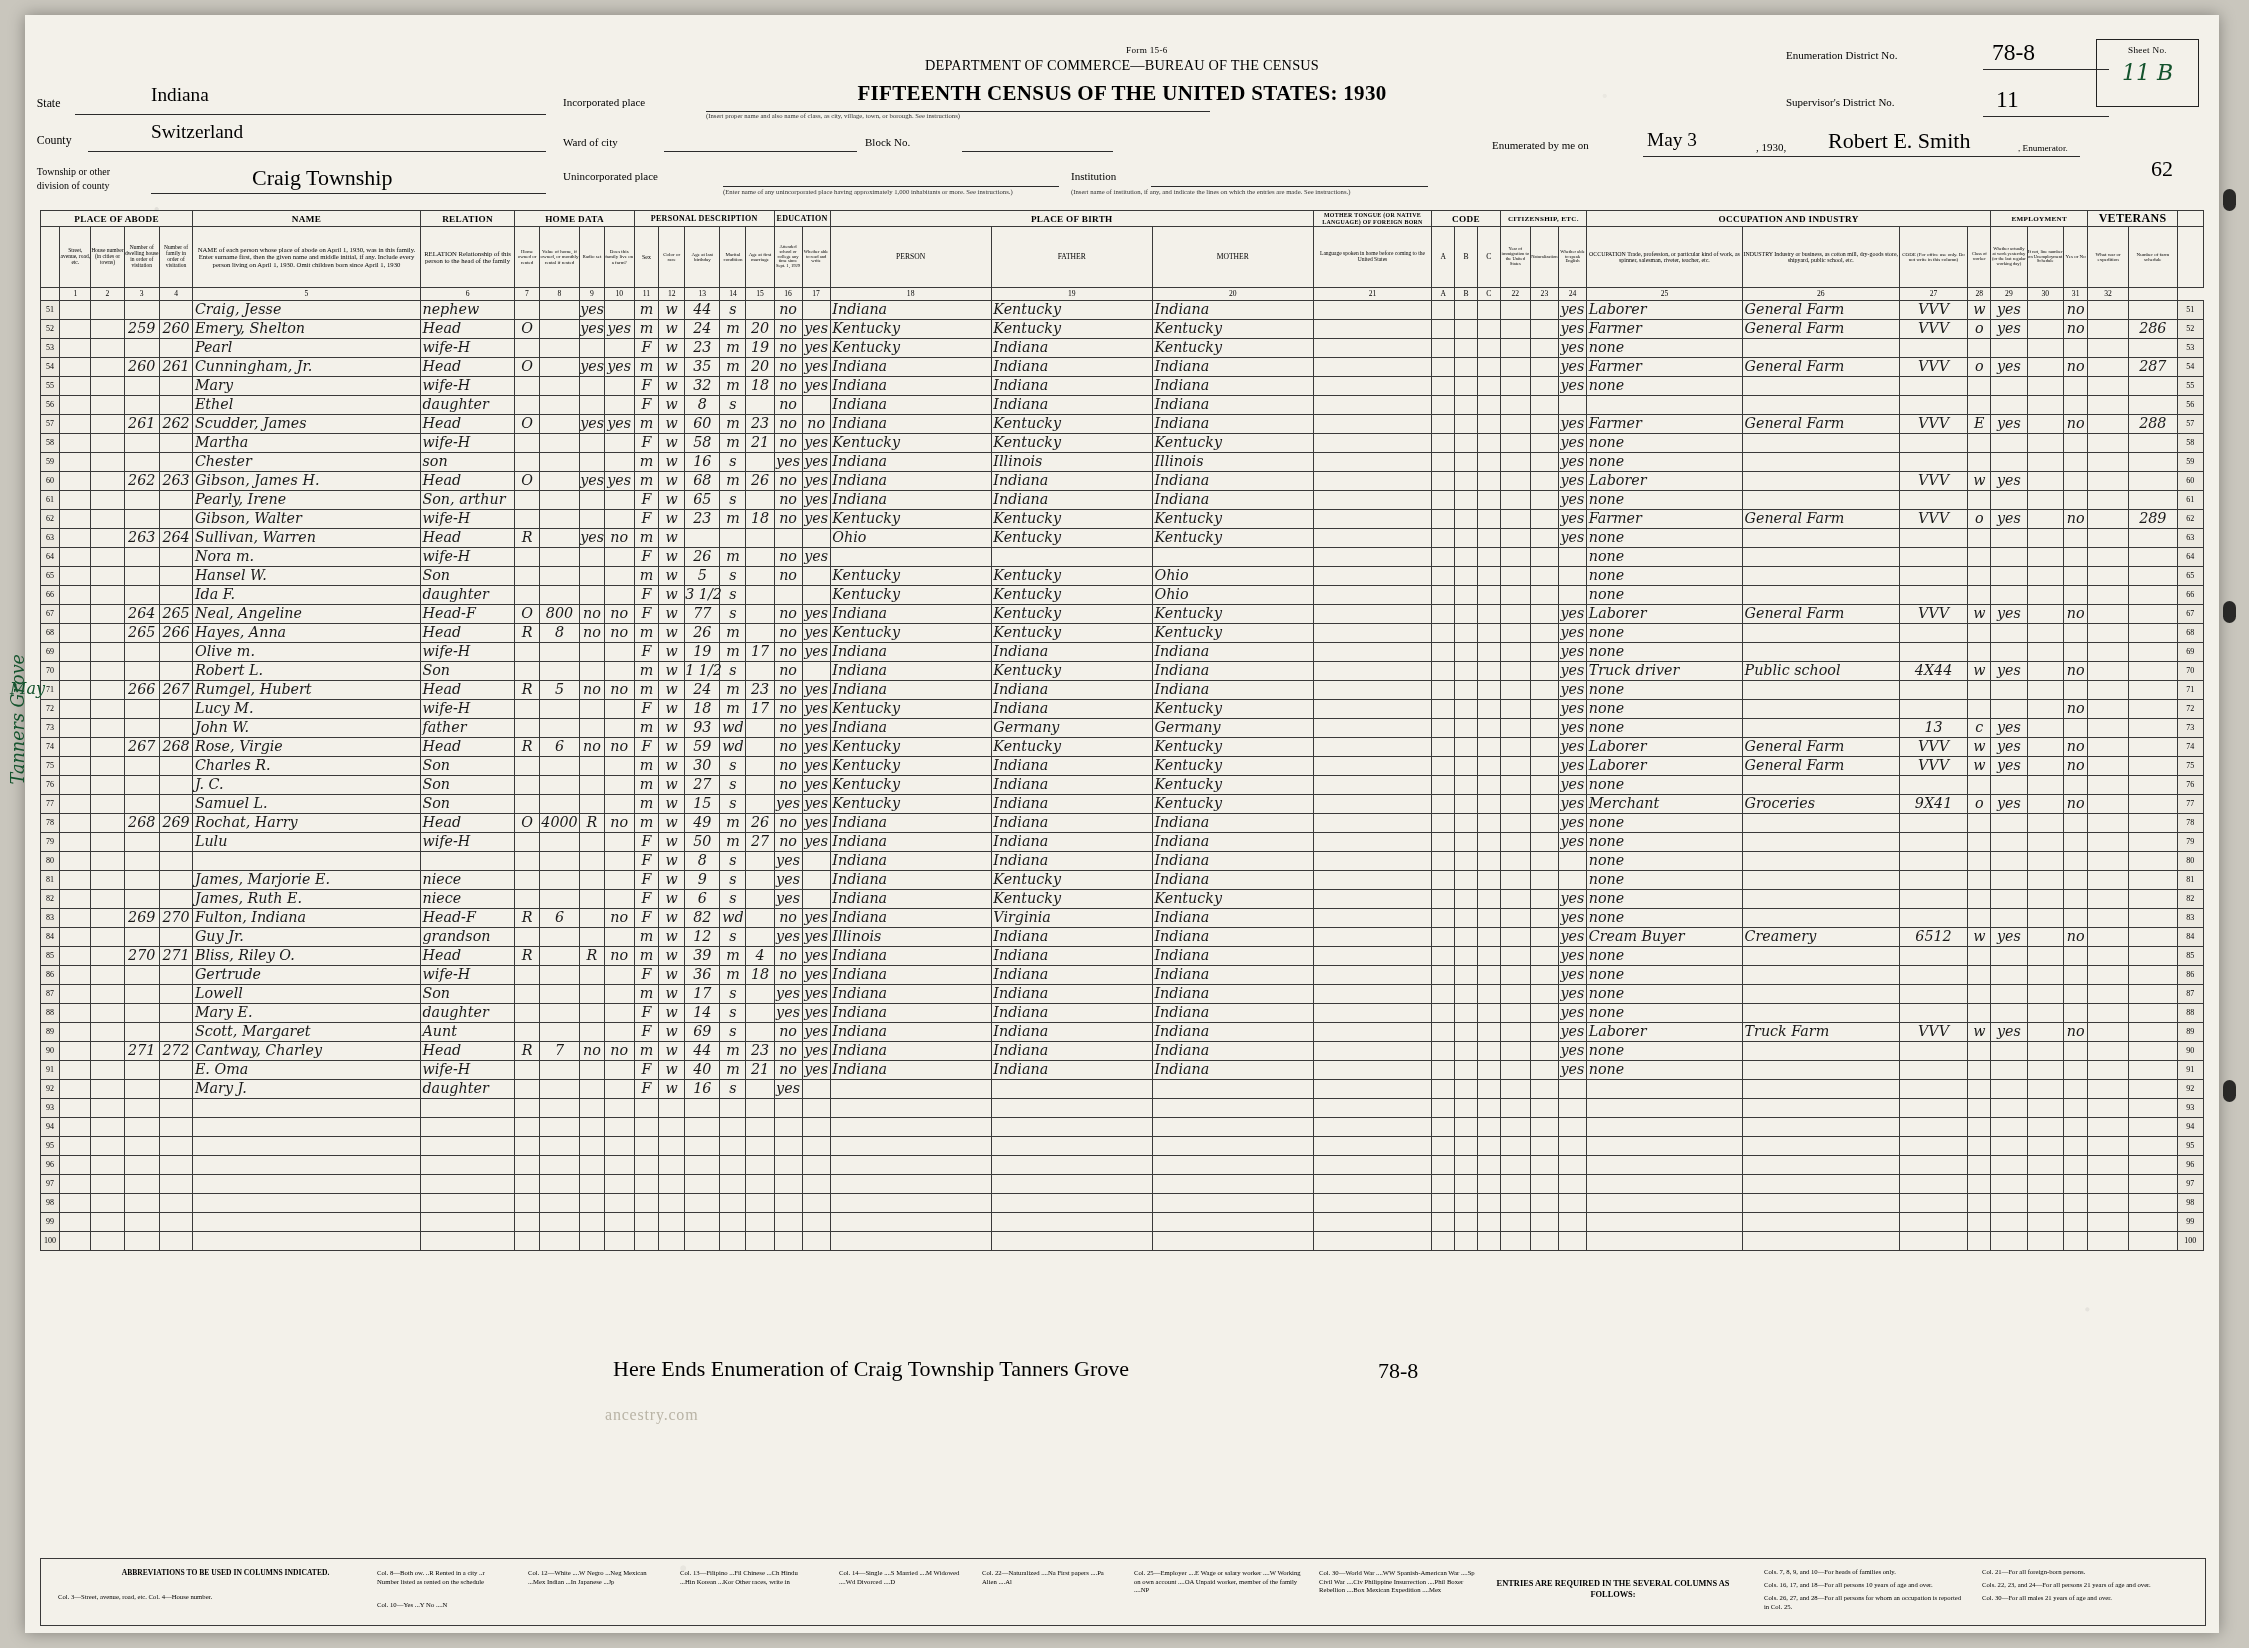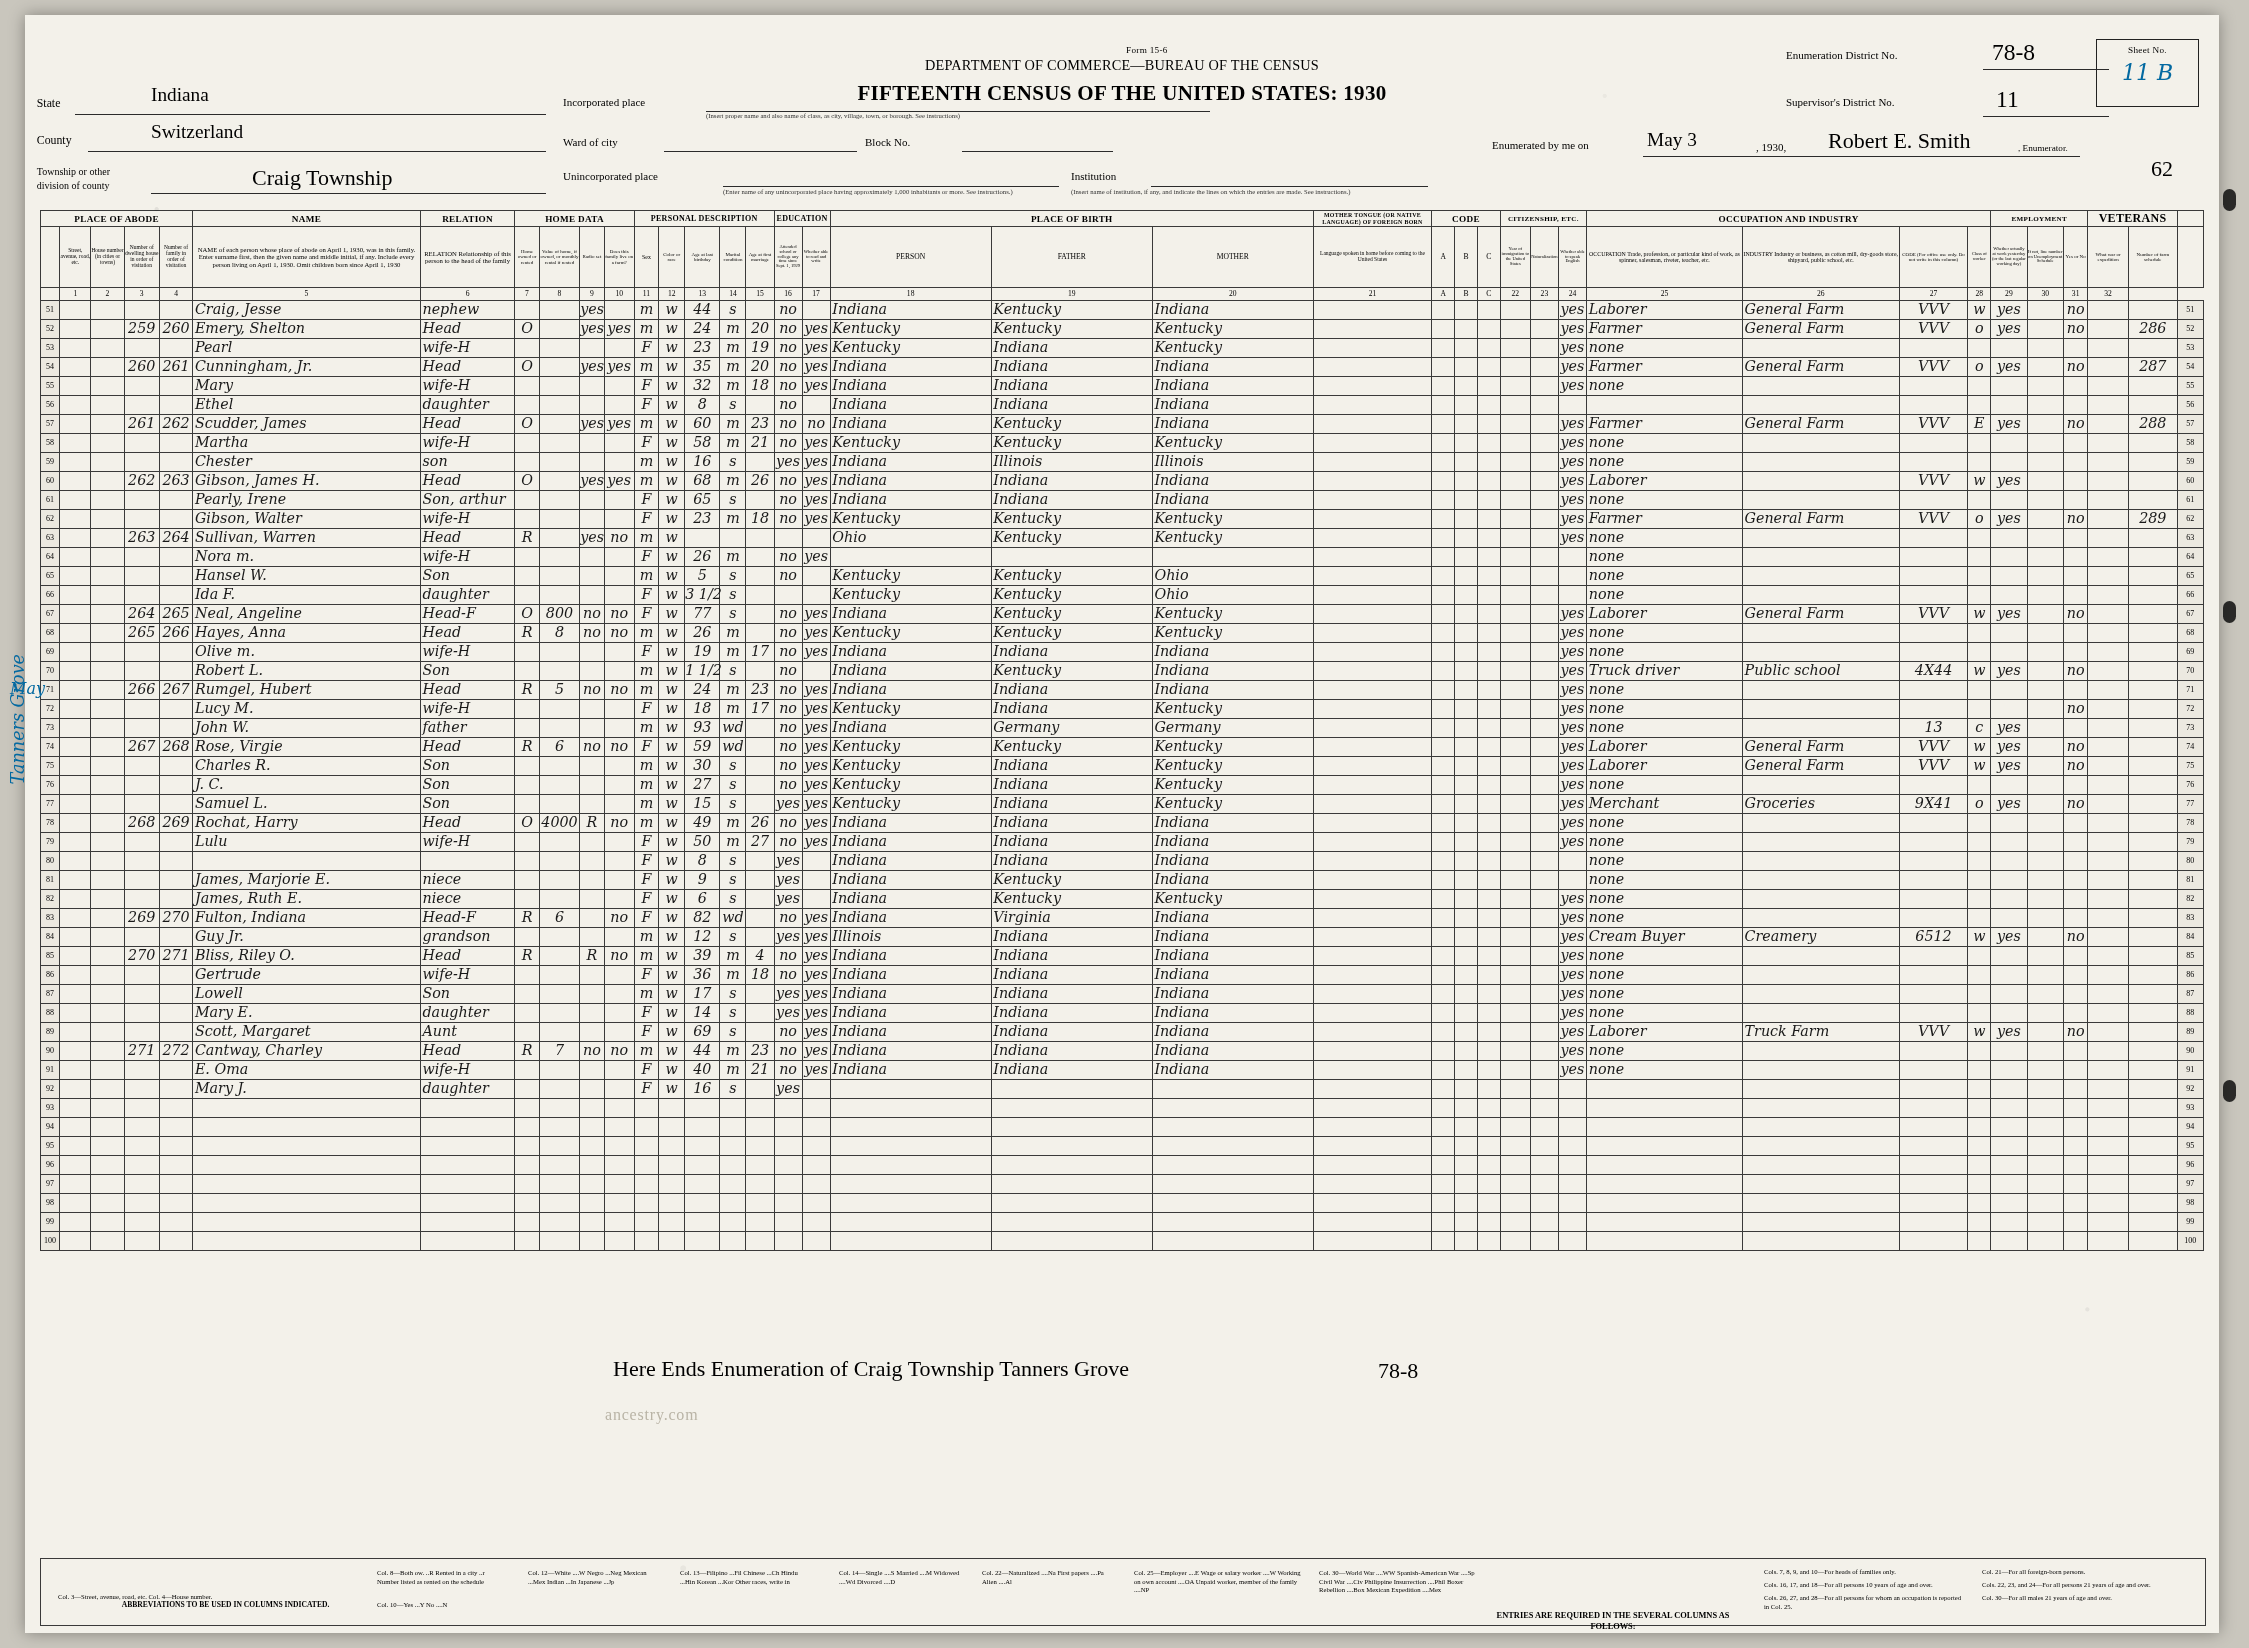--- a/index.html
+++ b/index.html
@@ -7,21 +7,21 @@
   #page{position:relative;width:2250px;height:1648px;background:#c9c6bd;overflow:hidden;}
   #sheet{position:absolute;left:25px;top:15px;width:2194px;height:1618px;background:#f3f1ea;
          box-shadow:0 0 15px rgba(0,0,0,.35);}
   .noise{position:absolute;inset:0;pointer-events:none;
          background:
            radial-gradient(circle at 6% 12%, rgba(0,0,0,.12) 0 1.7px, transparent 2.5px),
            radial-gradient(circle at 94% 80%, rgba(0,0,0,.10) 0 1.7px, transparent 2.5px),
            radial-gradient(circle at 30% 96%, rgba(0,0,0,.08) 0 2.5px, transparent 3.4px),
            radial-gradient(circle at 72% 5%, rgba(0,0,0,.07) 0 1.7px, transparent 2.5px);
          opacity:.55;}
-  .hand{font-family:"DejaVu Serif", serif;font-style:italic;color:#0369a1;}
+  .hand{font-family:"DejaVu Serif", serif;font-style:italic;color:#14532d;}
   
   .hdr{position:relative;height:181px;}
   .formno{position:absolute;left:1101px;top:30px;font-size:9.2px;letter-spacing:0.3px;}
   .t1{position:absolute;left:0;right:0;top:42px;text-align:center;font-size:14.3px;letter-spacing:0.2px;}
   .t2{position:absolute;left:0;right:0;top:66px;text-align:center;font-size:21px;font-weight:bold;letter-spacing:0.3px;}
   .t3{position:absolute;left:0;right:0;top:94px;text-align:center;font-size:21px;font-weight:bold;letter-spacing:1.3px;}
   .lbl{position:absolute;font-size:11.8px;}
   .sub{position:absolute;font-size:6.7px;color:#333;}
   .rule{position:absolute;border-bottom:1.3px solid #2b2b2b;}
   .hw{position:absolute;font-size:19.3px;}
@@ -35,21 +35,21 @@
   .colhdr td{font-size:7.1px;text-align:center;vertical-align:middle;line-height:1.05;padding:0.8px;}
   .grp td{font-size:9.2px;font-weight:bold;text-align:center;letter-spacing:0.3px;padding:1.7px 0;}
   .numrow td{font-size:7.6px;text-align:center;height:11.8px;}
   .drow td{height:18px;}
   .lnum{font-size:8px;text-align:center;background:#ece9e0;}
   .ink{font-family:"DejaVu Serif",serif;font-style:italic;font-size:14.3px;color:#191919;white-space:nowrap;padding-left:1.7px;}
   .ink.c{text-align:center;padding-left:0;}
   
   .footer{position:absolute;left:15px;bottom:6.7px;width:2164px;height:66px;border:0.8px solid #3a3a3a;}
   .fbox{position:absolute;font-size:6.7px;line-height:1.25;}
-  .fhead{font-weight:bold;font-size:7.6px;margin-top:32px;}
+  .fhead{font-weight:bold;font-size:7.6px;}
   .wm{position:absolute;left:580px;top:1391px;font-size:16px;color:#b9b4a6;letter-spacing:0.8px;}
   .leftnote{position:absolute;left:-17px;top:639px;font-size:16px;}
   .punch{position:absolute;width:13.4px;height:22px;border-radius:6.7px;background:#0e0e0e;opacity:.85;}
 </style>
 </head>
 <body>
 
 <div id="page">
   <div id="sheet">
 

